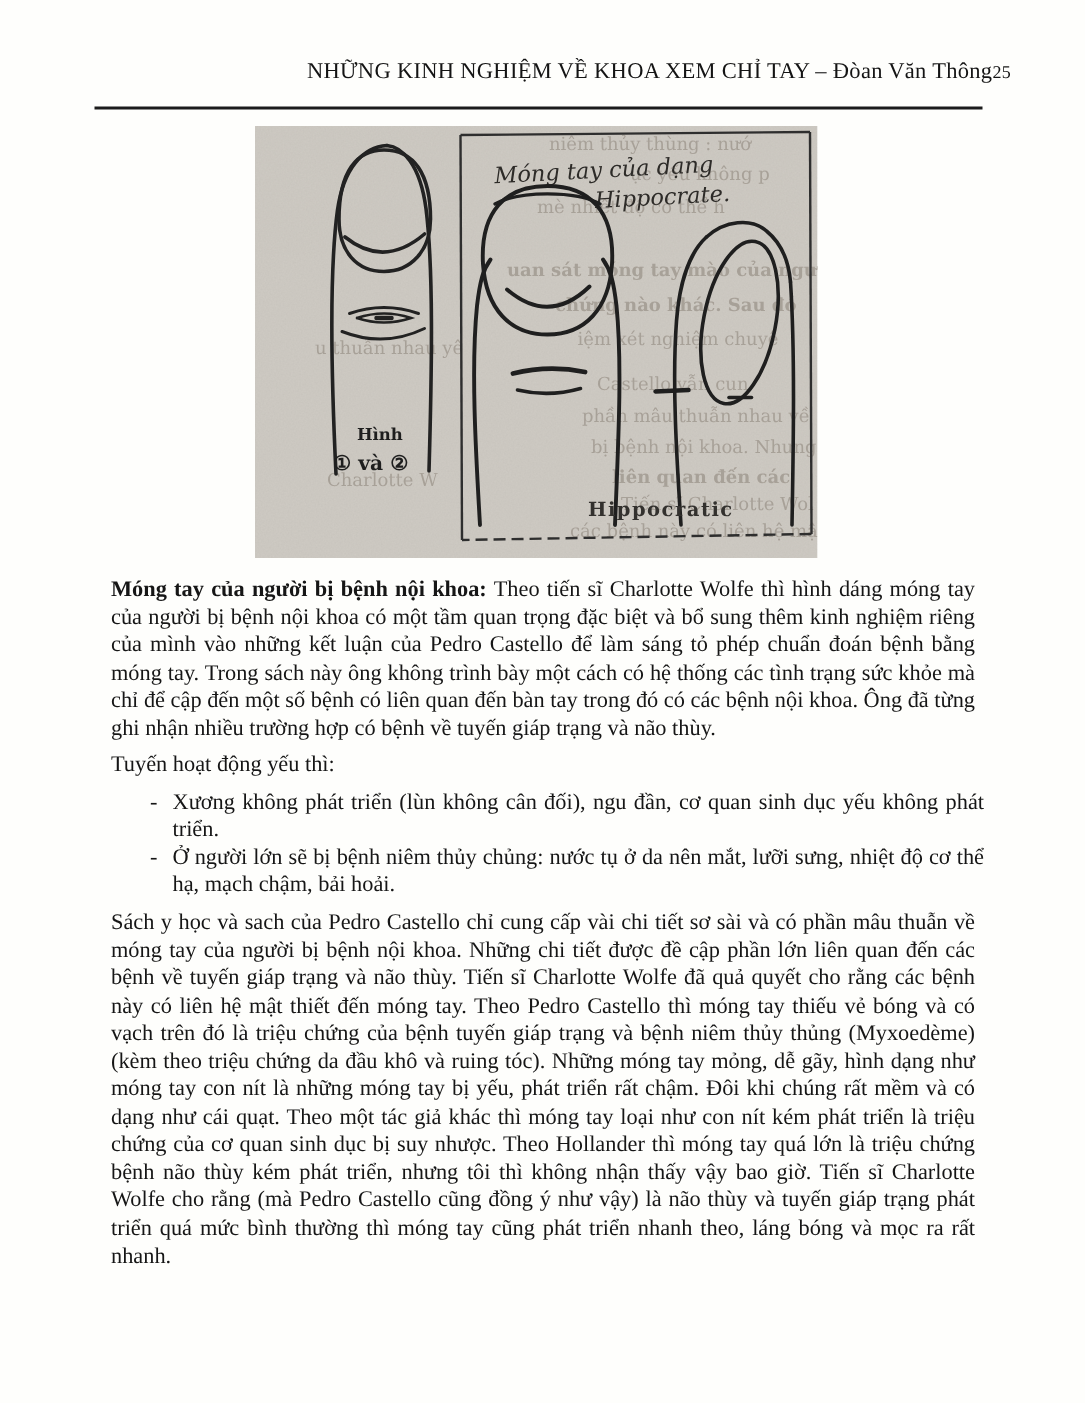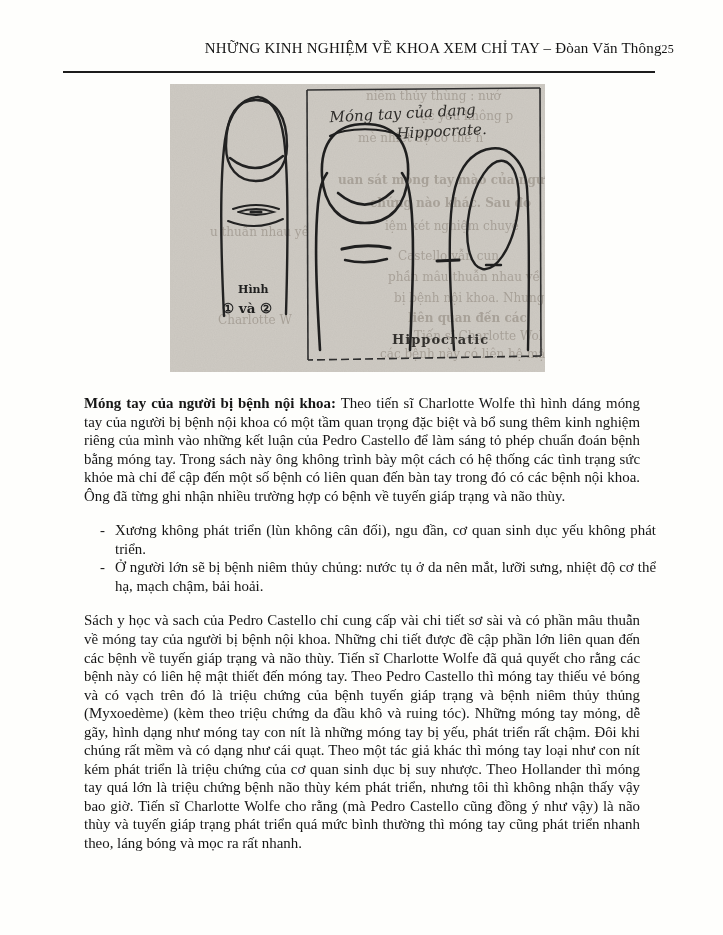--- a/index.html
+++ b/index.html
@@ -22,21 +22,21 @@
     background:#1c1c1c;
   }
   .figure{
     position:absolute;left:170px;top:84px;width:375px;height:288px;
   }
   .content{
     position:absolute;left:68px;top:378px;width:588px;
     font-size:14.9px;line-height:18.55px;text-align:justify;
     color:#161616;
   }
-  .content p{margin:16px;padding:0;}
+  .content p{margin:6px;padding:0;}
   .content b{font-weight:bold;}
   .bullet{position:relative;padding-left:47px;margin:0;}
   .bullet .dash{position:absolute;left:32px;top:0;}
   svg text{font-family:"DejaVu Serif","Liberation Serif",serif;}
   .hand{font-style:italic;}
 </style>
 </head>
 <body>
 
 <div class="page">
@@ -123,20 +123,21 @@
         <path d="M 267 177 L 289 176" stroke-width="3"></path>
         <path d="M 316 181 L 331 181" stroke-width="2.4"></path>
       </g>
 
       <text x="222" y="260" font-size="13" font-weight="bold" letter-spacing="1" fill="#33312e">Hippocratic</text>
     </svg>
   </div>
 
   <div class="content">
     <p><b>Móng tay của người bị bệnh nội khoa:</b><span> Theo tiến sĩ Charlotte Wolfe thì hình dáng móng tay của người bị bệnh nội khoa có một tầm quan trọng đặc biệt và bổ sung thêm kinh nghiệm riêng của mình vào những kết luận của Pedro Castello để làm sáng tỏ phép chuẩn đoán bệnh bằng móng tay. Trong sách này ông không trình bày một cách có hệ thống các tình trạng sức khỏe mà chỉ để cập đến một số bệnh có liên quan đến bàn tay trong đó có các bệnh nội khoa. Ông đã từng ghi nhận nhiều trường hợp có bệnh về tuyến giáp trạng và não thùy.</span></p>
+    <p>Tuyến hoạt động yếu thì:</p>
     <div class="bullet">
       <span class="dash">-</span>
       <span>Xương không phát triển (lùn không cân đối), ngu đần, cơ quan sinh dục yếu không phát triển.</span>
     </div>
     <div class="bullet">
       <span class="dash">-</span>
       <span>Ở người lớn sẽ bị bệnh niêm thủy chủng: nước tụ ở da nên mắt, lưỡi sưng, nhiệt độ cơ thể hạ, mạch chậm, bải hoải.</span>
     </div>
     <p>Sách y học và sach của Pedro Castello chỉ cung cấp vài chi tiết sơ sài và có phần mâu thuẫn về móng tay của người bị bệnh nội khoa. Những chi tiết được đề cập phần lớn liên quan đến các bệnh về tuyến giáp trạng và não thùy. Tiến sĩ Charlotte Wolfe đã quả quyết cho rằng các bệnh này có liên hệ mật thiết đến móng tay. Theo Pedro Castello thì móng tay thiếu vẻ bóng và có vạch trên đó là triệu chứng của bệnh tuyến giáp trạng và bệnh niêm thủy thủng (Myxoedème) (kèm theo triệu chứng da đầu khô và ruing tóc). Những móng tay mỏng, dễ gãy, hình dạng như móng tay con nít là những móng tay bị yếu, phát triển rất chậm. Đôi khi chúng rất mềm và có dạng như cái quạt. Theo một tác giả khác thì móng tay loại như con nít kém phát triển là triệu chứng của cơ quan sinh dục bị suy nhược. Theo Hollander thì móng tay quá lớn là triệu chứng bệnh não thùy kém phát triển, nhưng tôi thì không nhận thấy vậy bao giờ. Tiến sĩ Charlotte Wolfe cho rằng (mà Pedro Castello cũng đồng ý như vậy) là não thùy và tuyến giáp trạng phát triển quá mức bình thường thì móng tay cũng phát triển nhanh theo, láng bóng và mọc ra rất nhanh.</p>
   </div>

